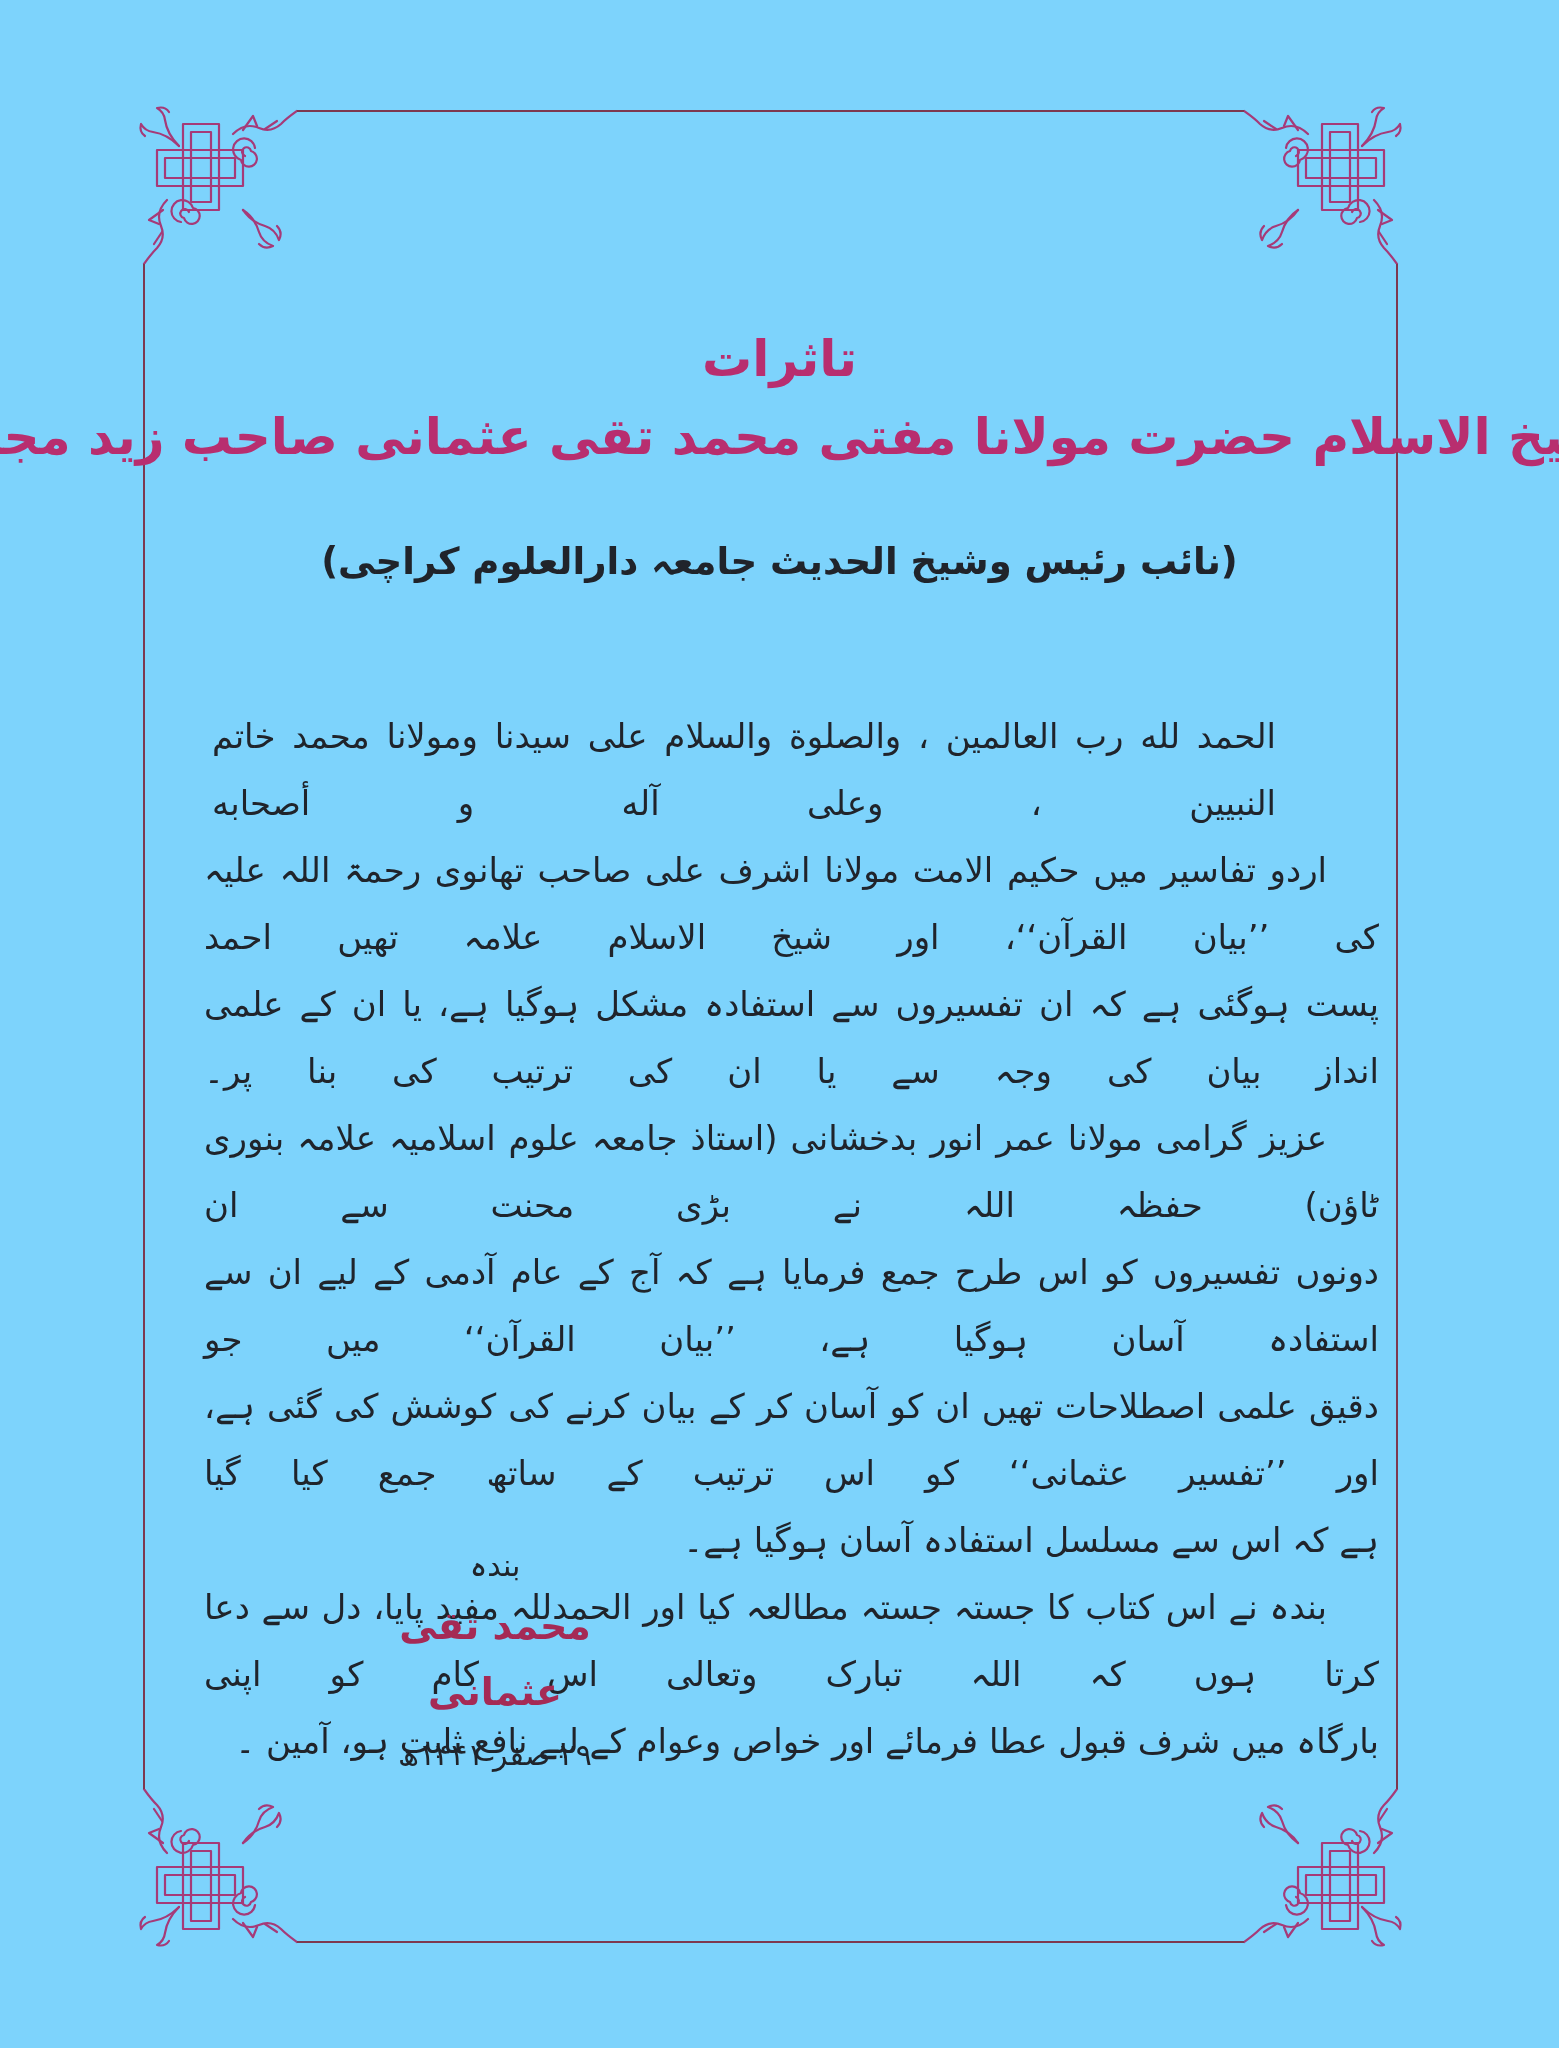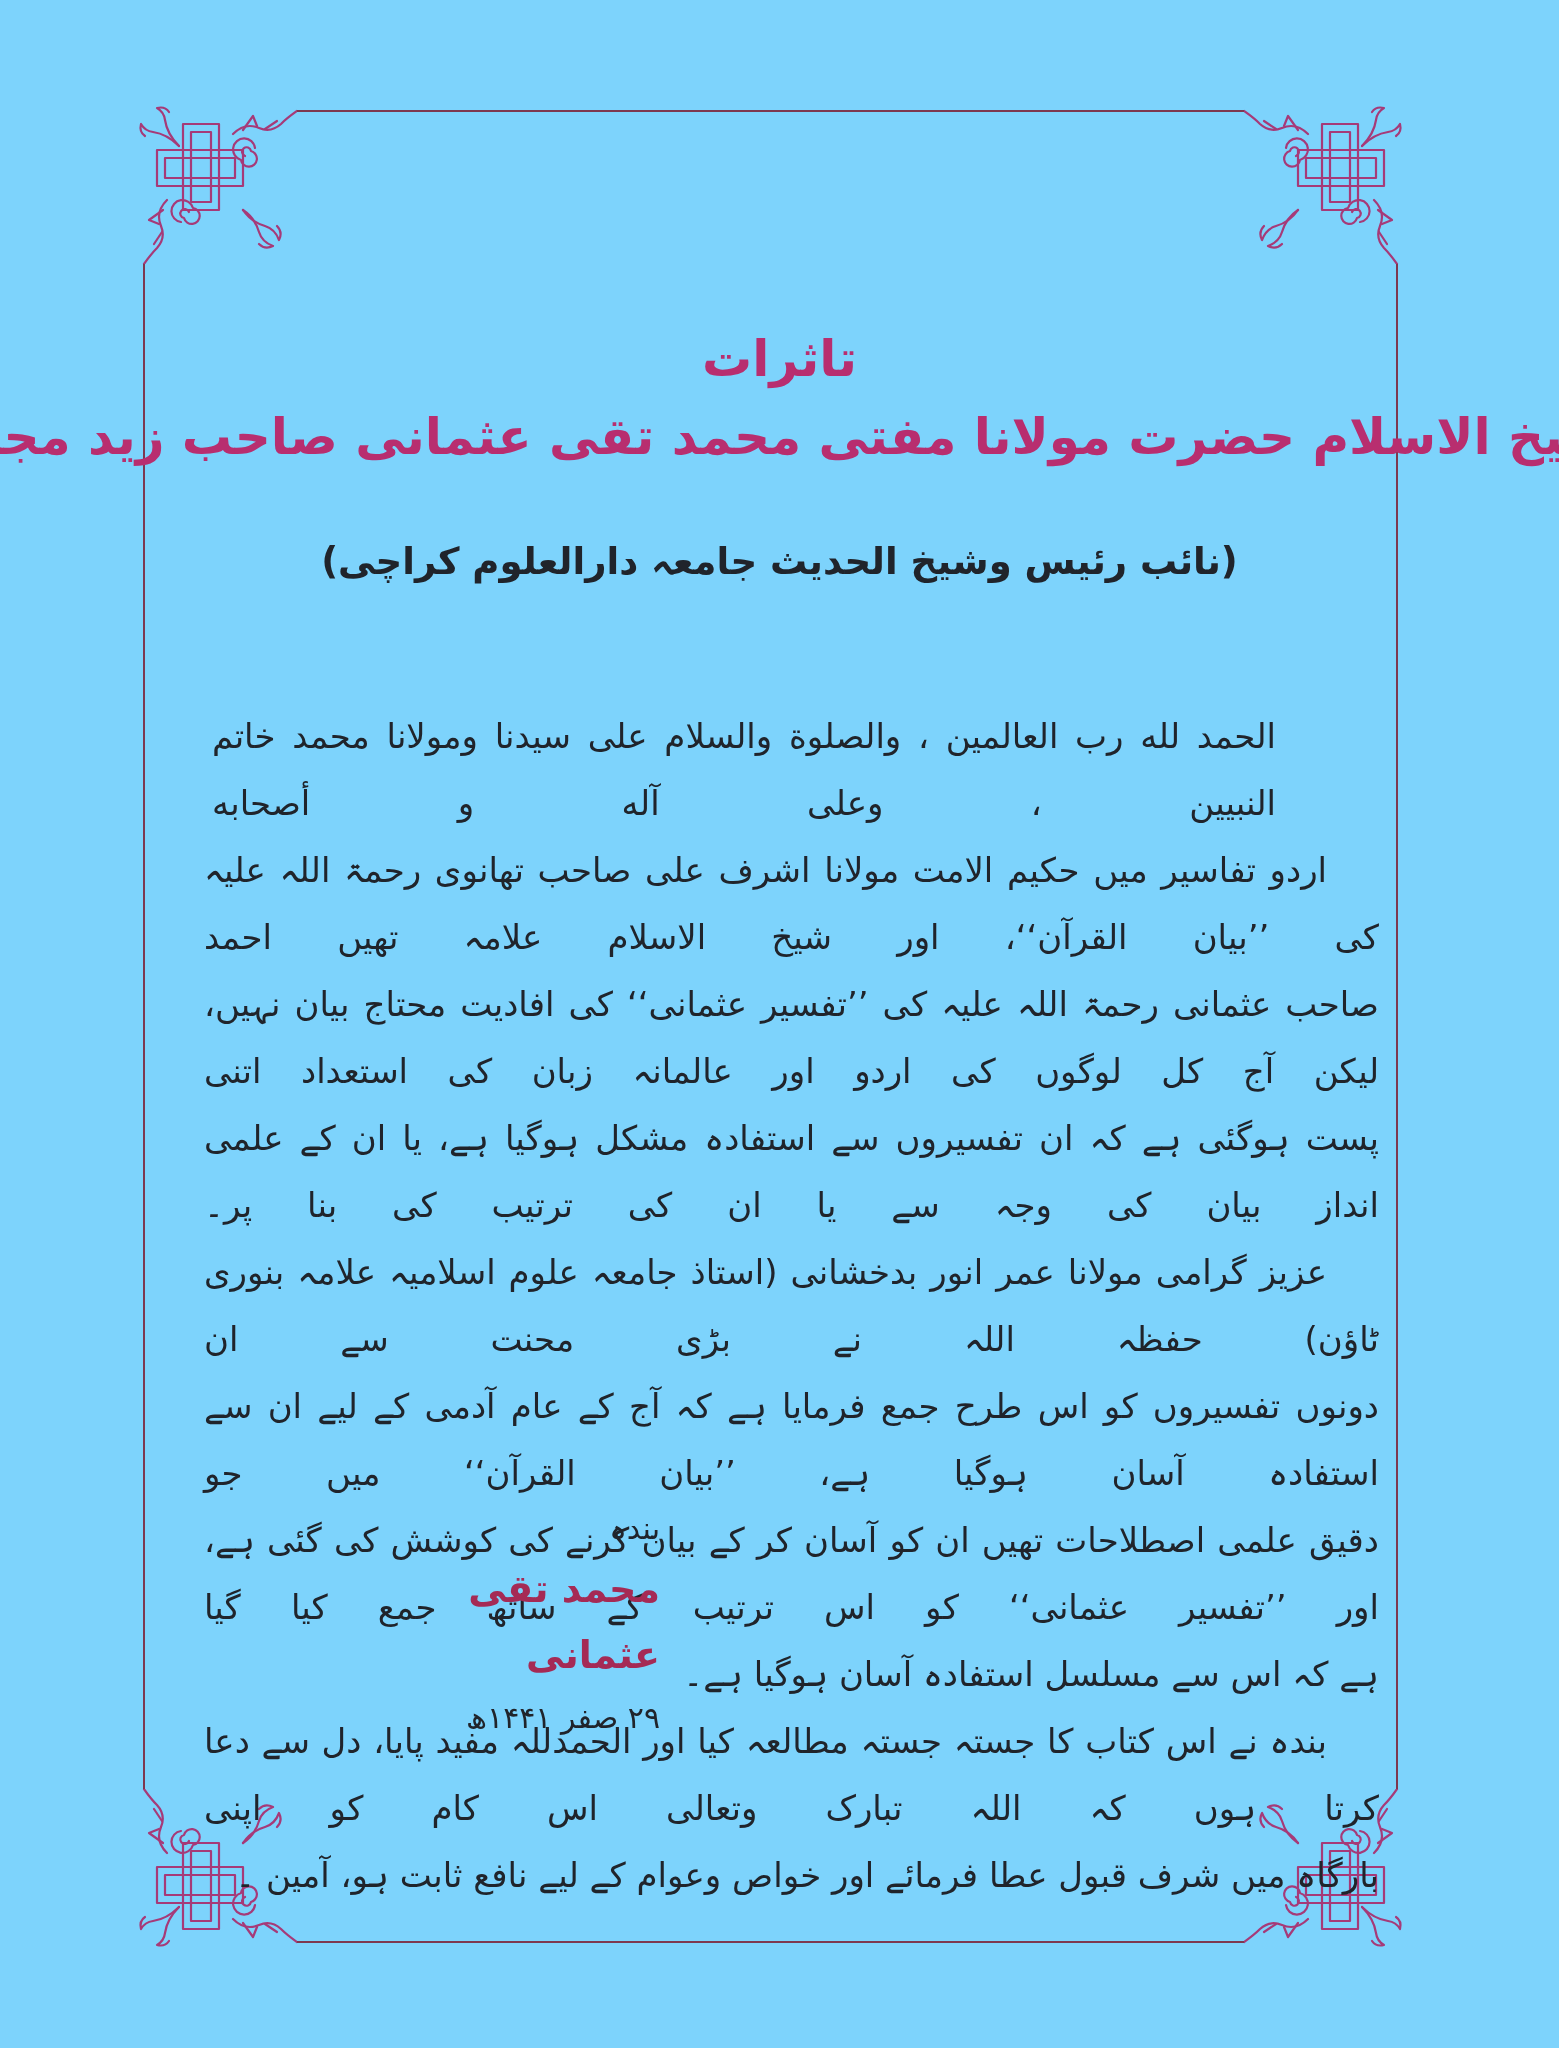--- a/index.html
+++ b/index.html
@@ -47,22 +47,22 @@
   }
   .para{margin:0;}
   .para-arabic{margin-left:8px;margin-right:103px;}
   .tline{min-height:67px;}
   .tline.full{text-align:justify;text-align-last:justify;}
   .tline.endL{text-align:left;text-align-last:left;}
   .tline.endR{text-align:right;text-align-last:right;}
   .tline.indent{text-indent:52px;}
   
   .signature{
-    position:absolute;left:330px;top:1502px;width:330px;
-    direction:rtl;color:#20242b;
+    position:absolute;left:330px;top:1539px;width:330px;
+    direction:rtl;text-align:center;color:#20242b;
   }
   .sig-salutation{font-size:30px;line-height:54px;}
   .sig-name{font-size:38px;line-height:66px;font-weight:bold;color:#a52a55;}
   .sig-date{font-size:30px;line-height:60px;}
 </style>
 </head>
 <body>
 
 <div class="page">
 
@@ -124,21 +124,20 @@
   </div>
 
   <div class="bodytext">
 
     <div class="para para-arabic">
       <div class="tline full">الحمد لله رب العالمين ، والصلوة والسلام على سيدنا ومولانا محمد خاتم النبيين ، وعلى آله و أصحابه</div>
     </div>
 
     <div class="para">
       <div class="tline full indent">اردو تفاسیر میں حکیم الامت مولانا اشرف علی صاحب تھانوی رحمۃ اللہ علیہ کی ’’بیان القرآن‘‘، اور شیخ الاسلام علامہ تھیں احمد</div>
-      <div class="tline full">صاحب عثمانی رحمۃ اللہ علیہ کی ’’تفسیر عثمانی‘‘ کی افادیت محتاج بیان نہیں، لیکن آج کل لوگوں کی اردو اور عالمانہ زبان کی استعداد اتنی</div>
       <div class="tline full">پست ہوگئی ہے کہ ان تفسیروں سے استفادہ مشکل ہوگیا ہے، یا ان کے علمی انداز بیان کی وجہ سے یا ان کی ترتیب کی بنا پر۔</div>
     </div>
 
     <div class="para">
       <div class="tline full indent">عزیز گرامی مولانا عمر انور بدخشانی (استاذ جامعہ علوم اسلامیہ علامہ بنوری ٹاؤن) حفظہ اللہ نے بڑی محنت سے ان</div>
       <div class="tline full">دونوں تفسیروں کو اس طرح جمع فرمایا ہے کہ آج کے عام آدمی کے لیے ان سے استفادہ آسان ہوگیا ہے، ’’بیان القرآن‘‘ میں جو</div>
       <div class="tline full">دقیق علمی اصطلاحات تھیں ان کو آسان کر کے بیان کرنے کی کوشش کی گئی ہے، اور ’’تفسیر عثمانی‘‘ کو اس ترتیب کے ساتھ جمع کیا گیا</div>
       <div class="tline endR">ہے کہ اس سے مسلسل استفادہ آسان ہوگیا ہے۔</div>
     </div>
 

